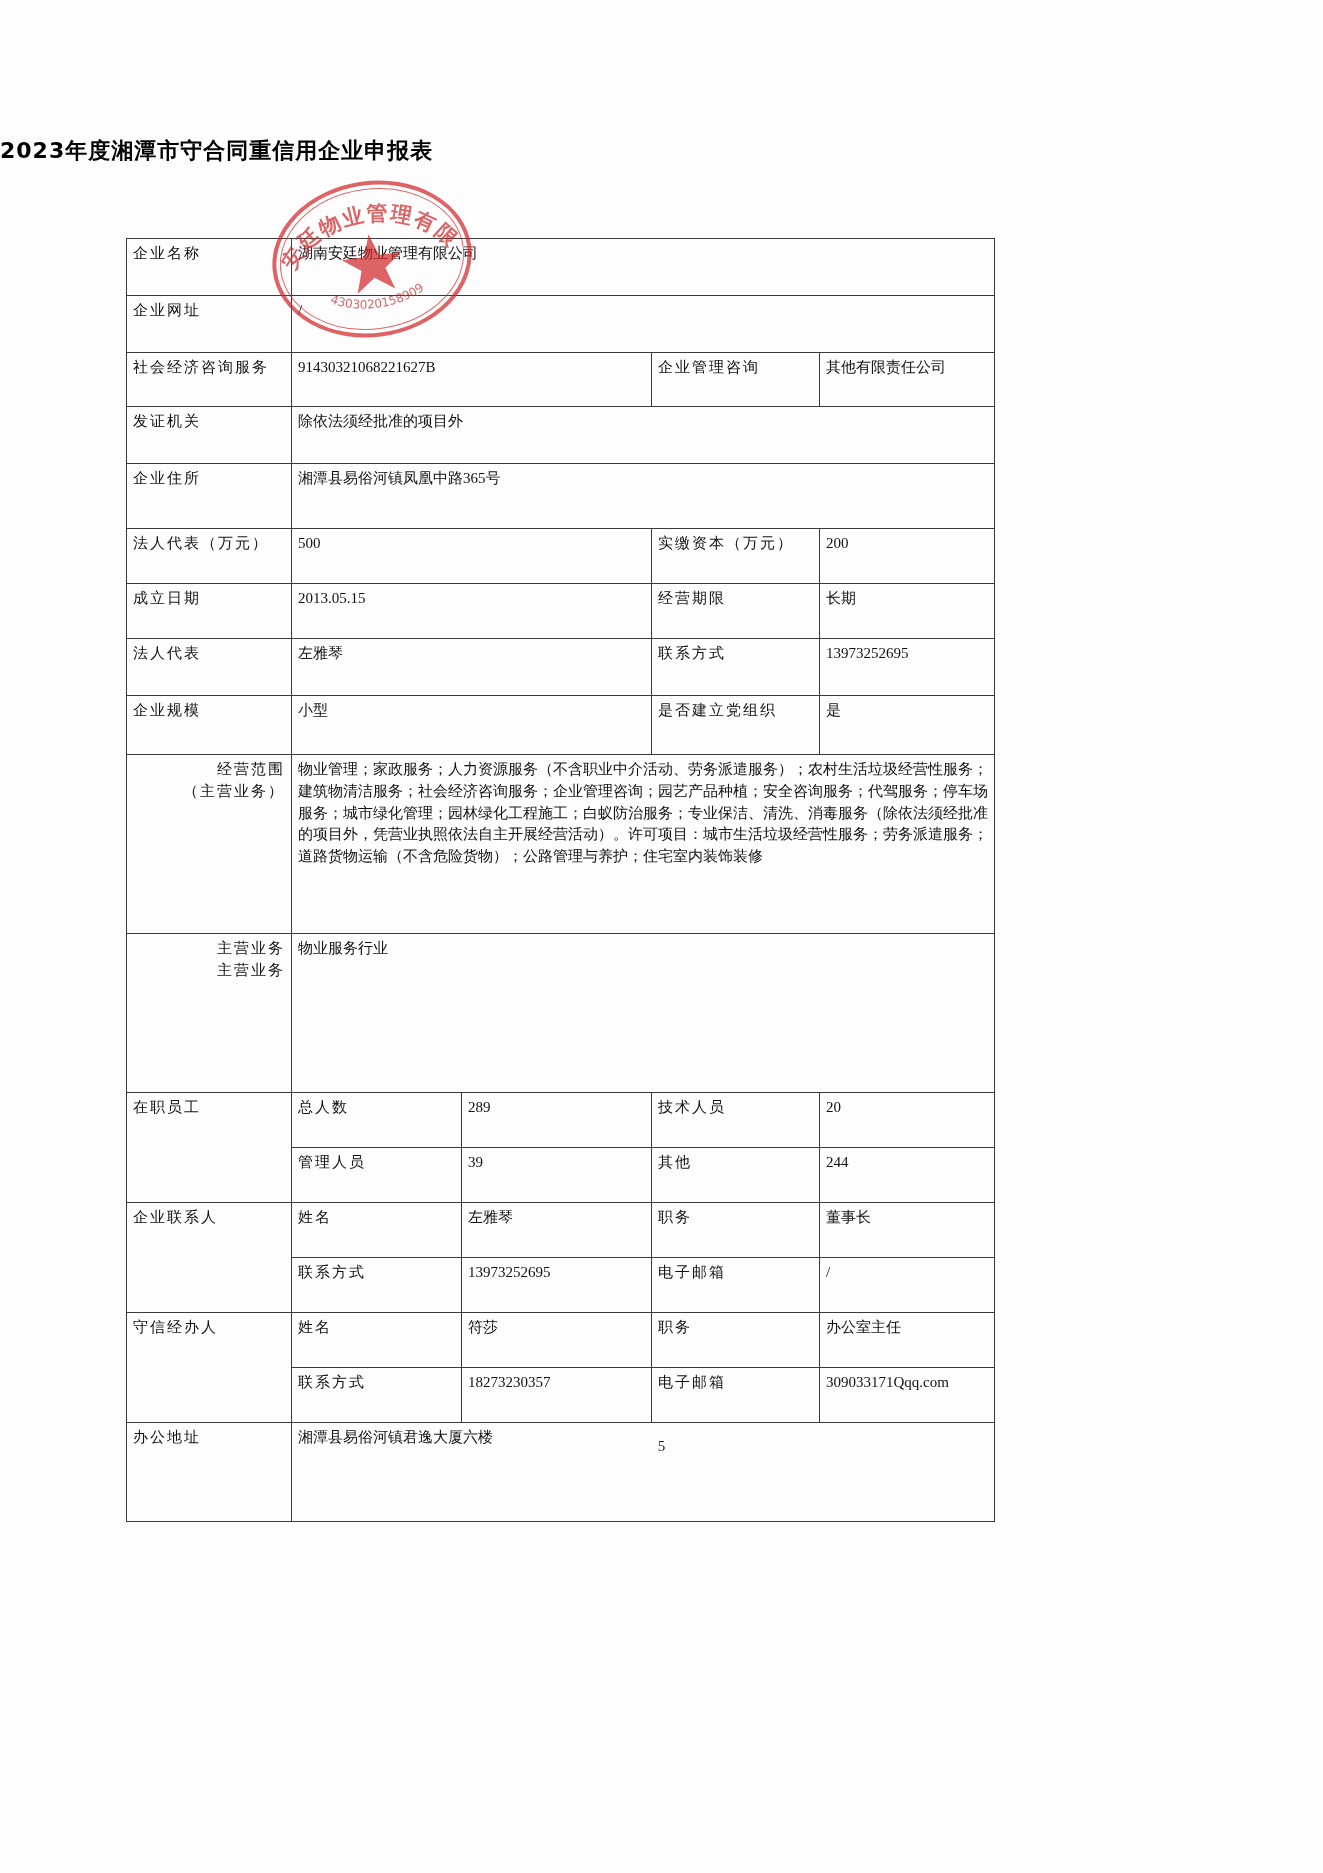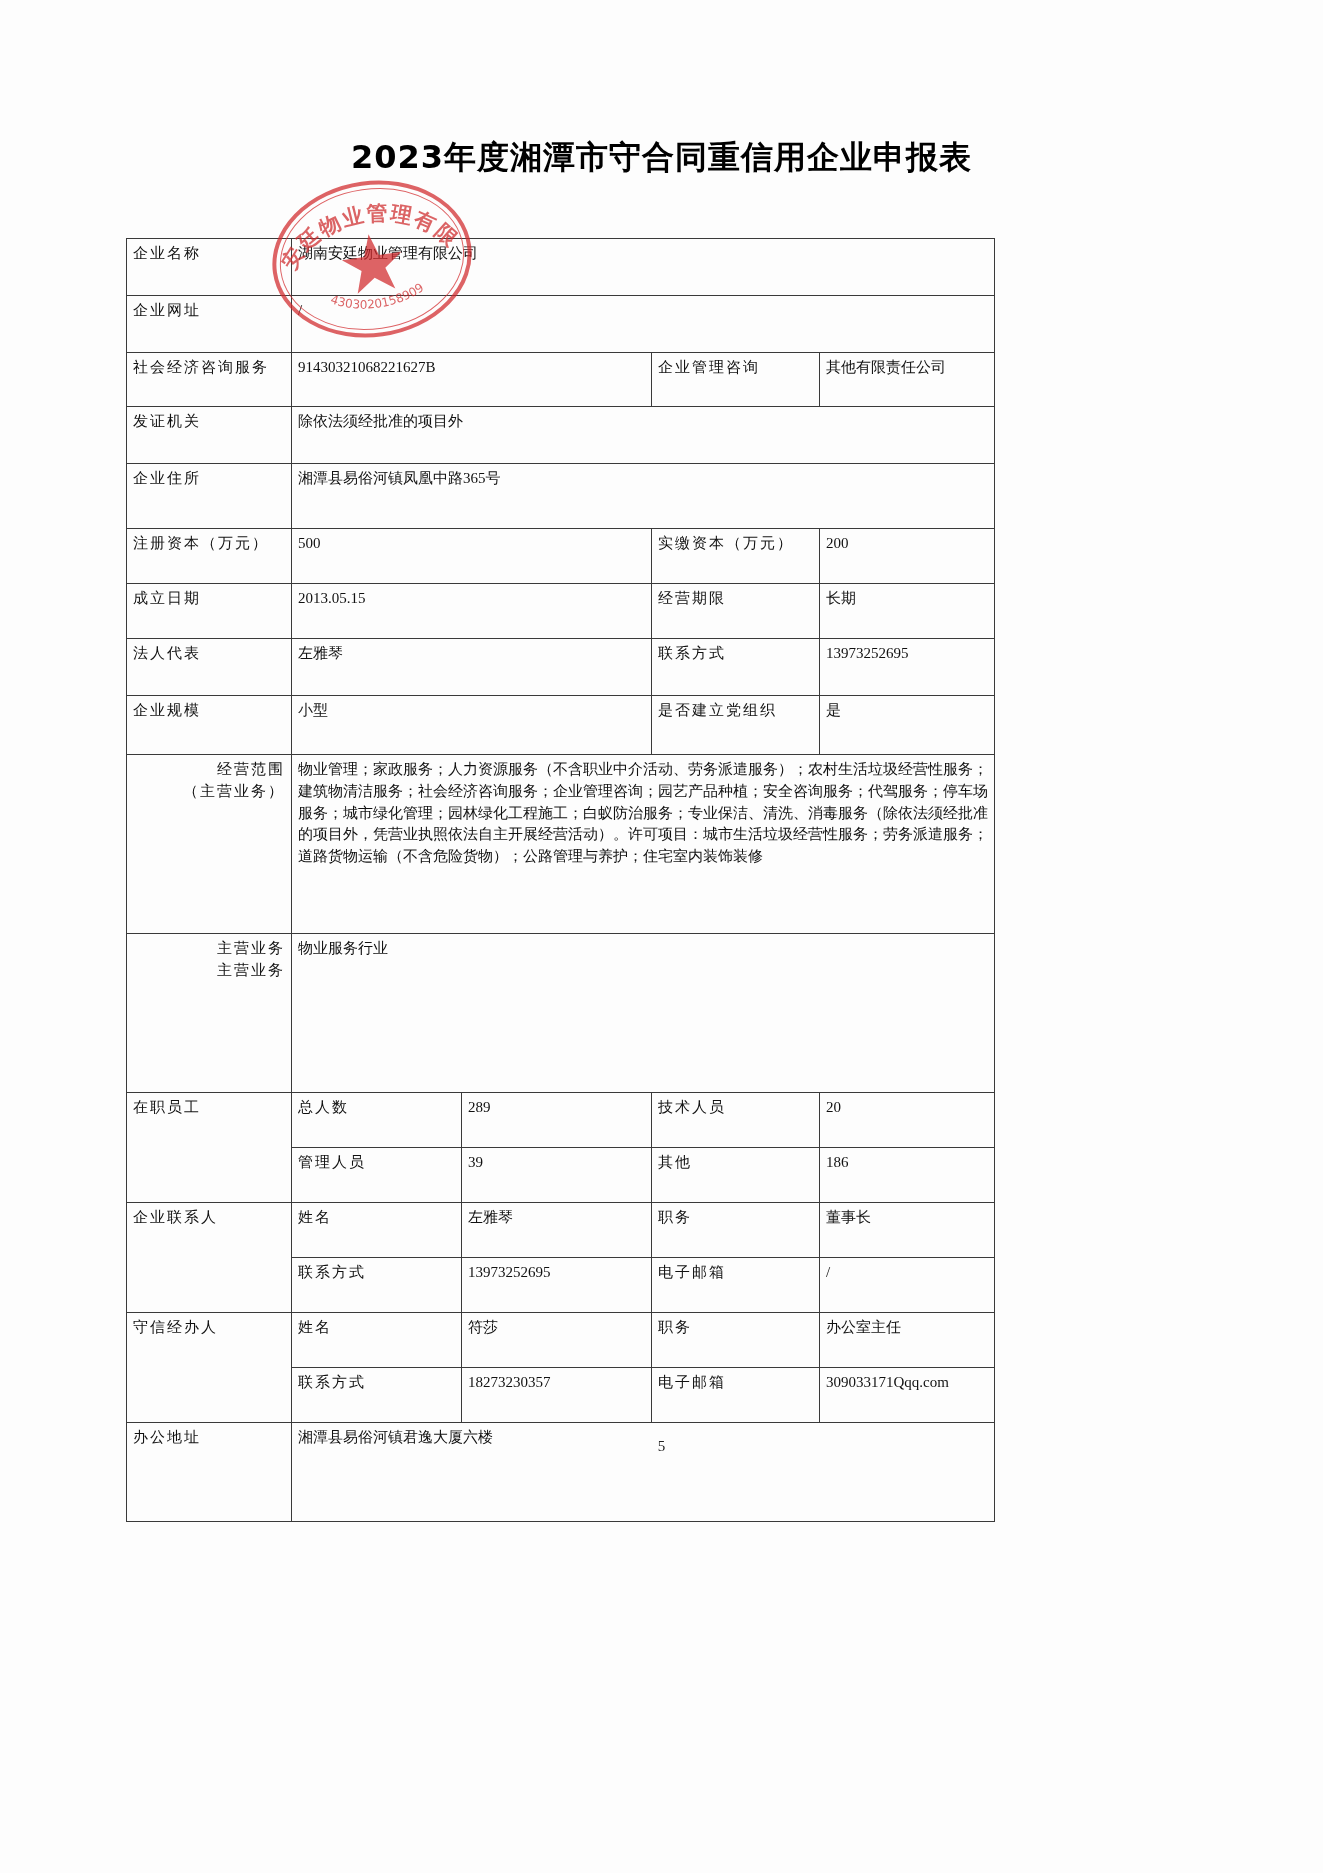--- a/index.html
+++ b/index.html
@@ -20,24 +20,23 @@
     left: 0; top: 0;
     width: 1323px;
     height: 1873px;
     background: #fdfdfd;
   }
   .doc-title {
     position: absolute;
     top: 136px;
     left: 0;
     width: 1323px;
-    text-align: center;
     font-family: "DejaVu Sans", sans-serif;
     font-weight: bold;
-    font-size: 32px;
+    font-size: 22px;
     letter-spacing: 1px;
     color: #000;
   }
   table.main {
     position: absolute;
     left: 126px;
     top: 238px;
     width: 868px;
     border-collapse: collapse;
     table-layout: fixed;
@@ -132,21 +131,21 @@
         <td class="label" style="height:48px">发证机关</td>
         <td class="val" colspan="4">除依法须经批准的项目外</td>
       </tr>
 
       <tr>
         <td class="label" style="height:56px">企业住所</td>
         <td class="val" colspan="4">湘潭县易俗河镇凤凰中路365号</td>
       </tr>
 
       <tr>
-        <td class="label" style="height:46px">注册资本（万元）</td>
+        <td class="label" style="height:46px">法人代表（万元）</td>
         <td class="val" colspan="2">500</td>
         <td class="label">实缴资本（万元）</td>
         <td class="val">200</td>
       </tr>
 
       <tr>
         <td class="label" style="height:46px">成立日期</td>
         <td class="val" colspan="2">2013.05.15</td>
         <td class="label">经营期限</td>
         <td class="val">长期</td>
@@ -187,21 +186,21 @@
         <td class="label" style="height:46px">总人数</td>
         <td class="val">289</td>
         <td class="label">技术人员</td>
         <td class="val">20</td>
       </tr>
 
       <tr>
         <td class="label" style="height:46px">管理人员</td>
         <td class="val">39</td>
         <td class="label">其他</td>
-        <td class="val">186</td>
+        <td class="val">244</td>
       </tr>
 
       <tr>
         <td class="label" rowspan="2">企业联系人</td>
         <td class="label" style="height:46px">姓名</td>
         <td class="val">左雅琴</td>
         <td class="label">职务</td>
         <td class="val">董事长</td>
       </tr>
 

